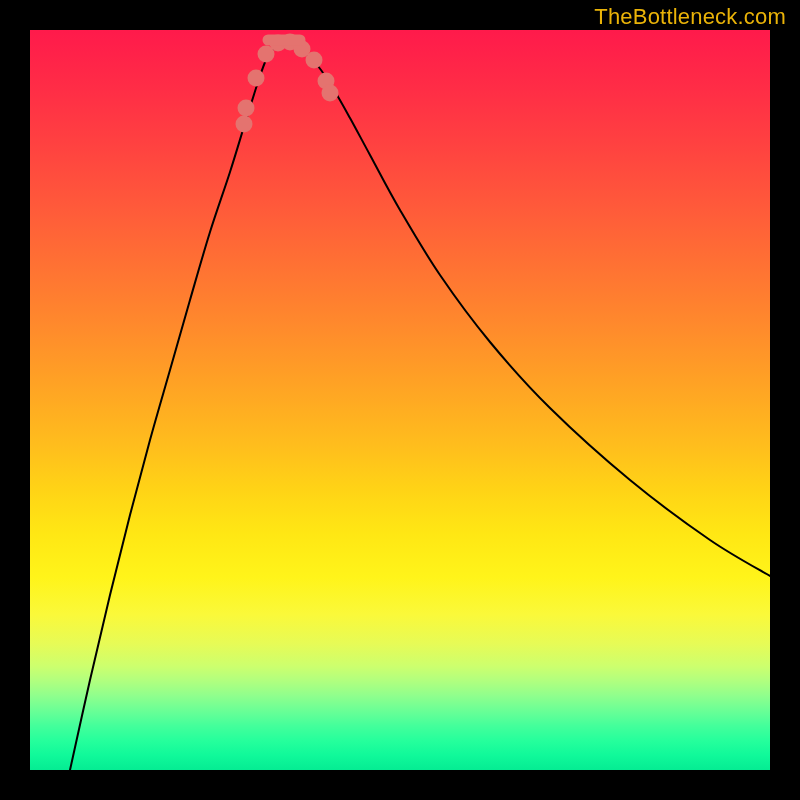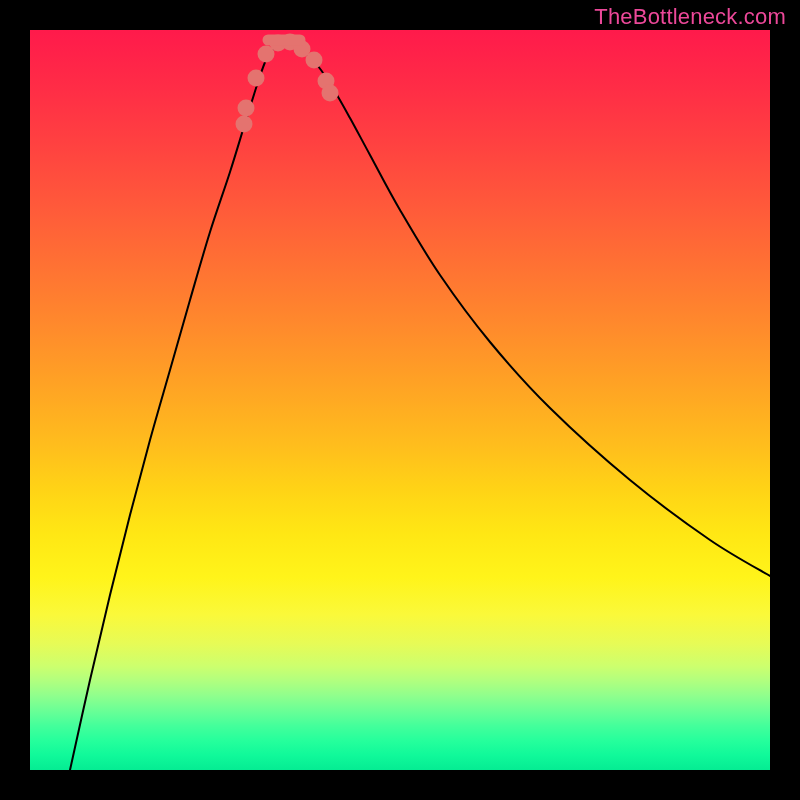--- a/index.html
+++ b/index.html
@@ -47,21 +47,21 @@
       #44ff9b 94%,
       #26ff9c 96%,
       #10f99a 98%,
       #05ec93 100%
     );
   }
   .watermark {
     position: absolute;
     top: 4px;
     right: 14px;
-    color: #ec4899;
+    color: #eab308;
     font-size: 22px;
     font-weight: 500;
     letter-spacing: 0.2px;
     user-select: none;
   }
   svg.curve {
     position: absolute;
     left: 0;
     top: 0;
     width: 740px;

